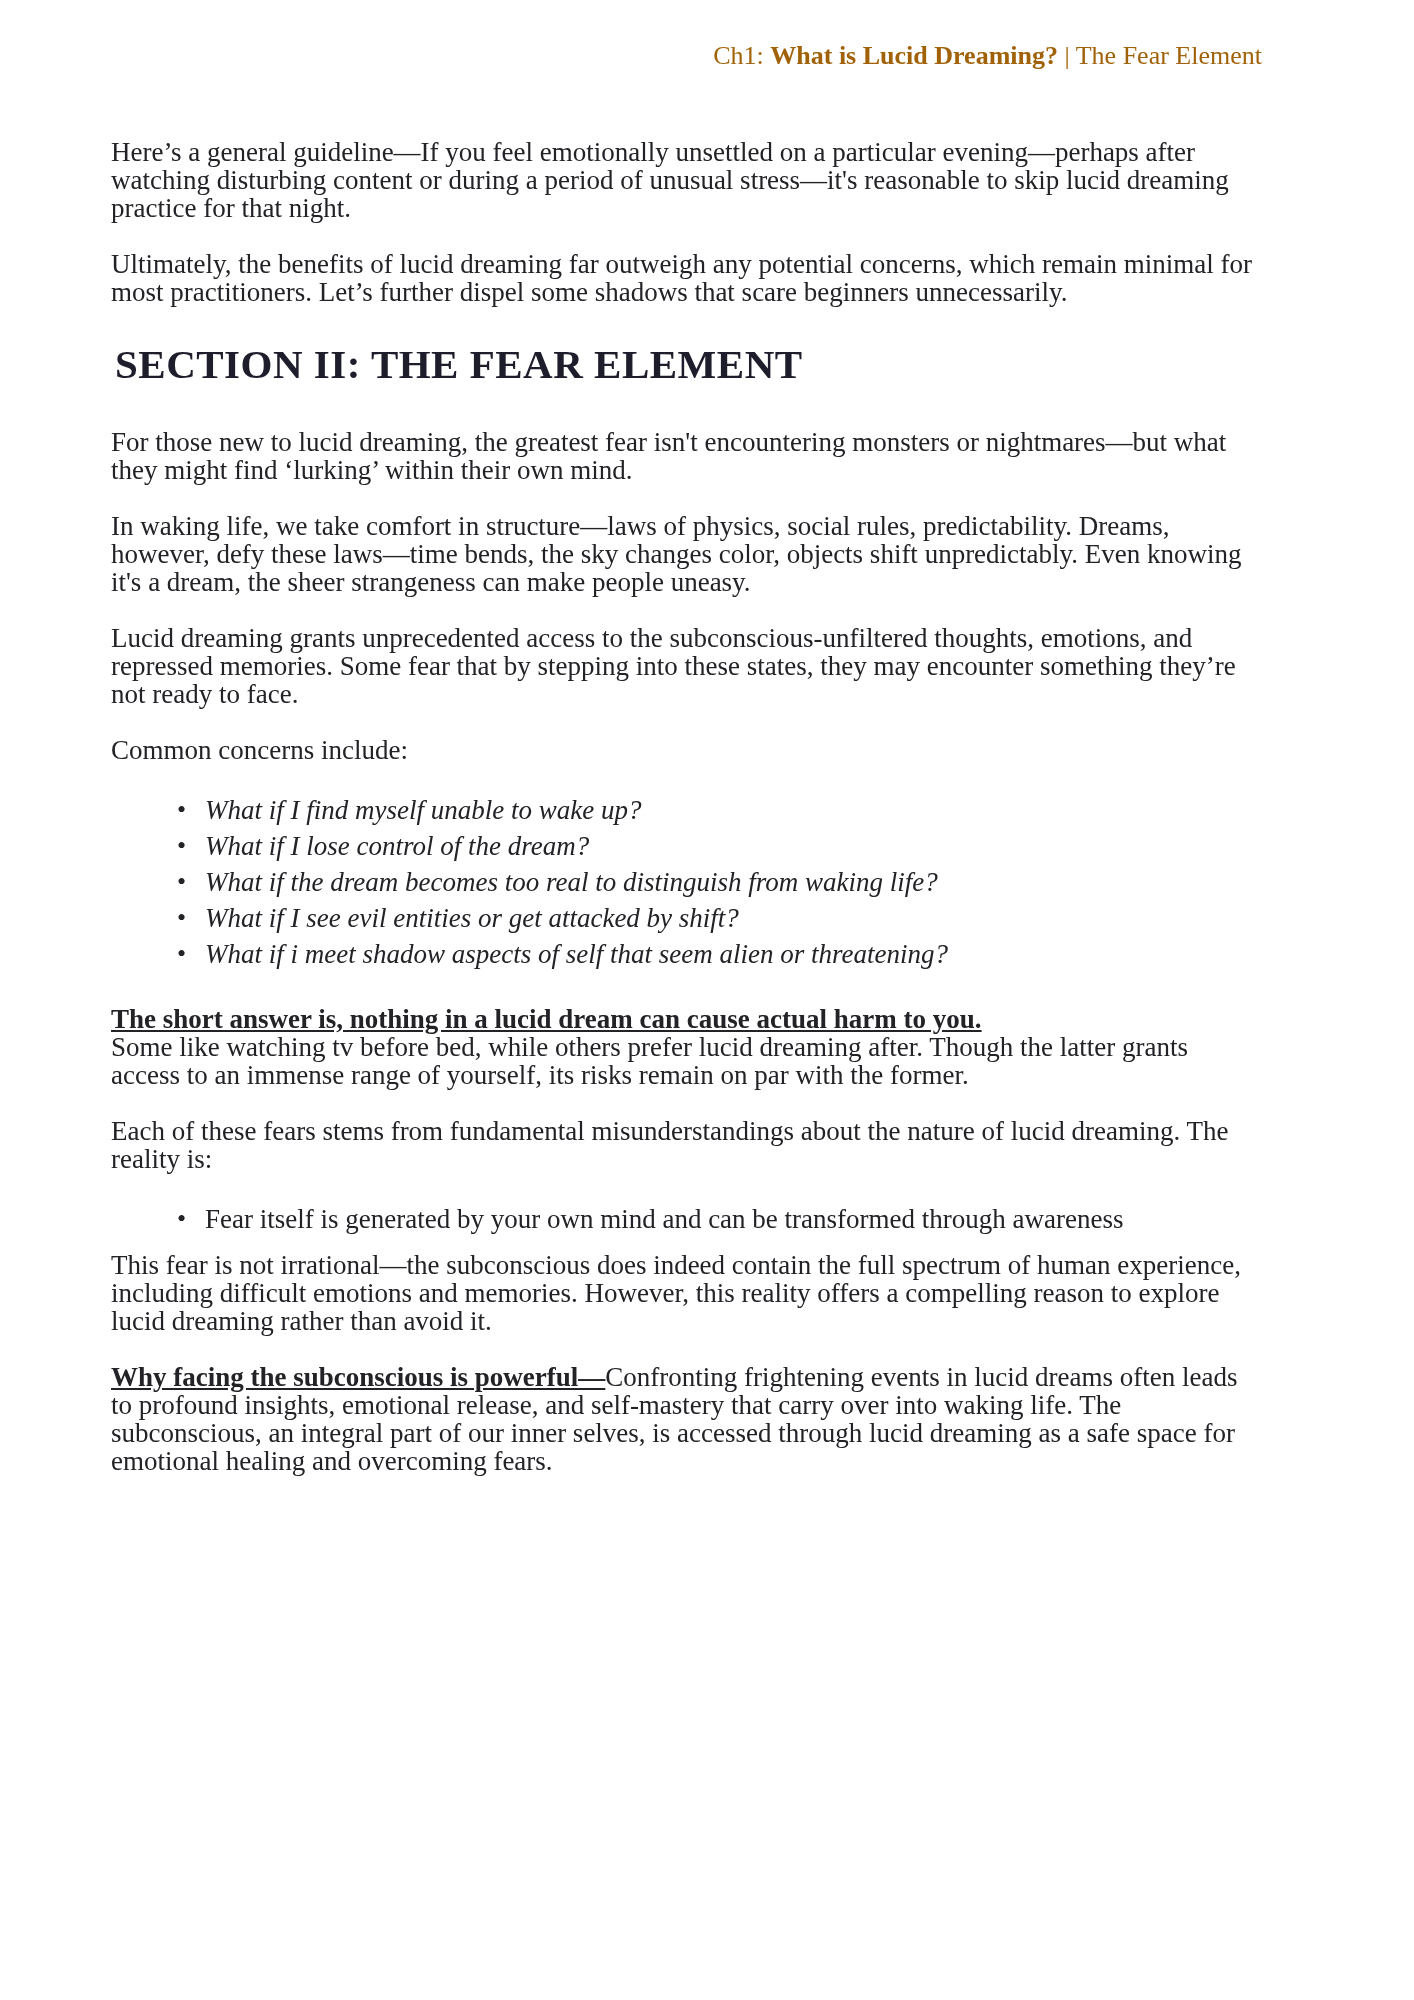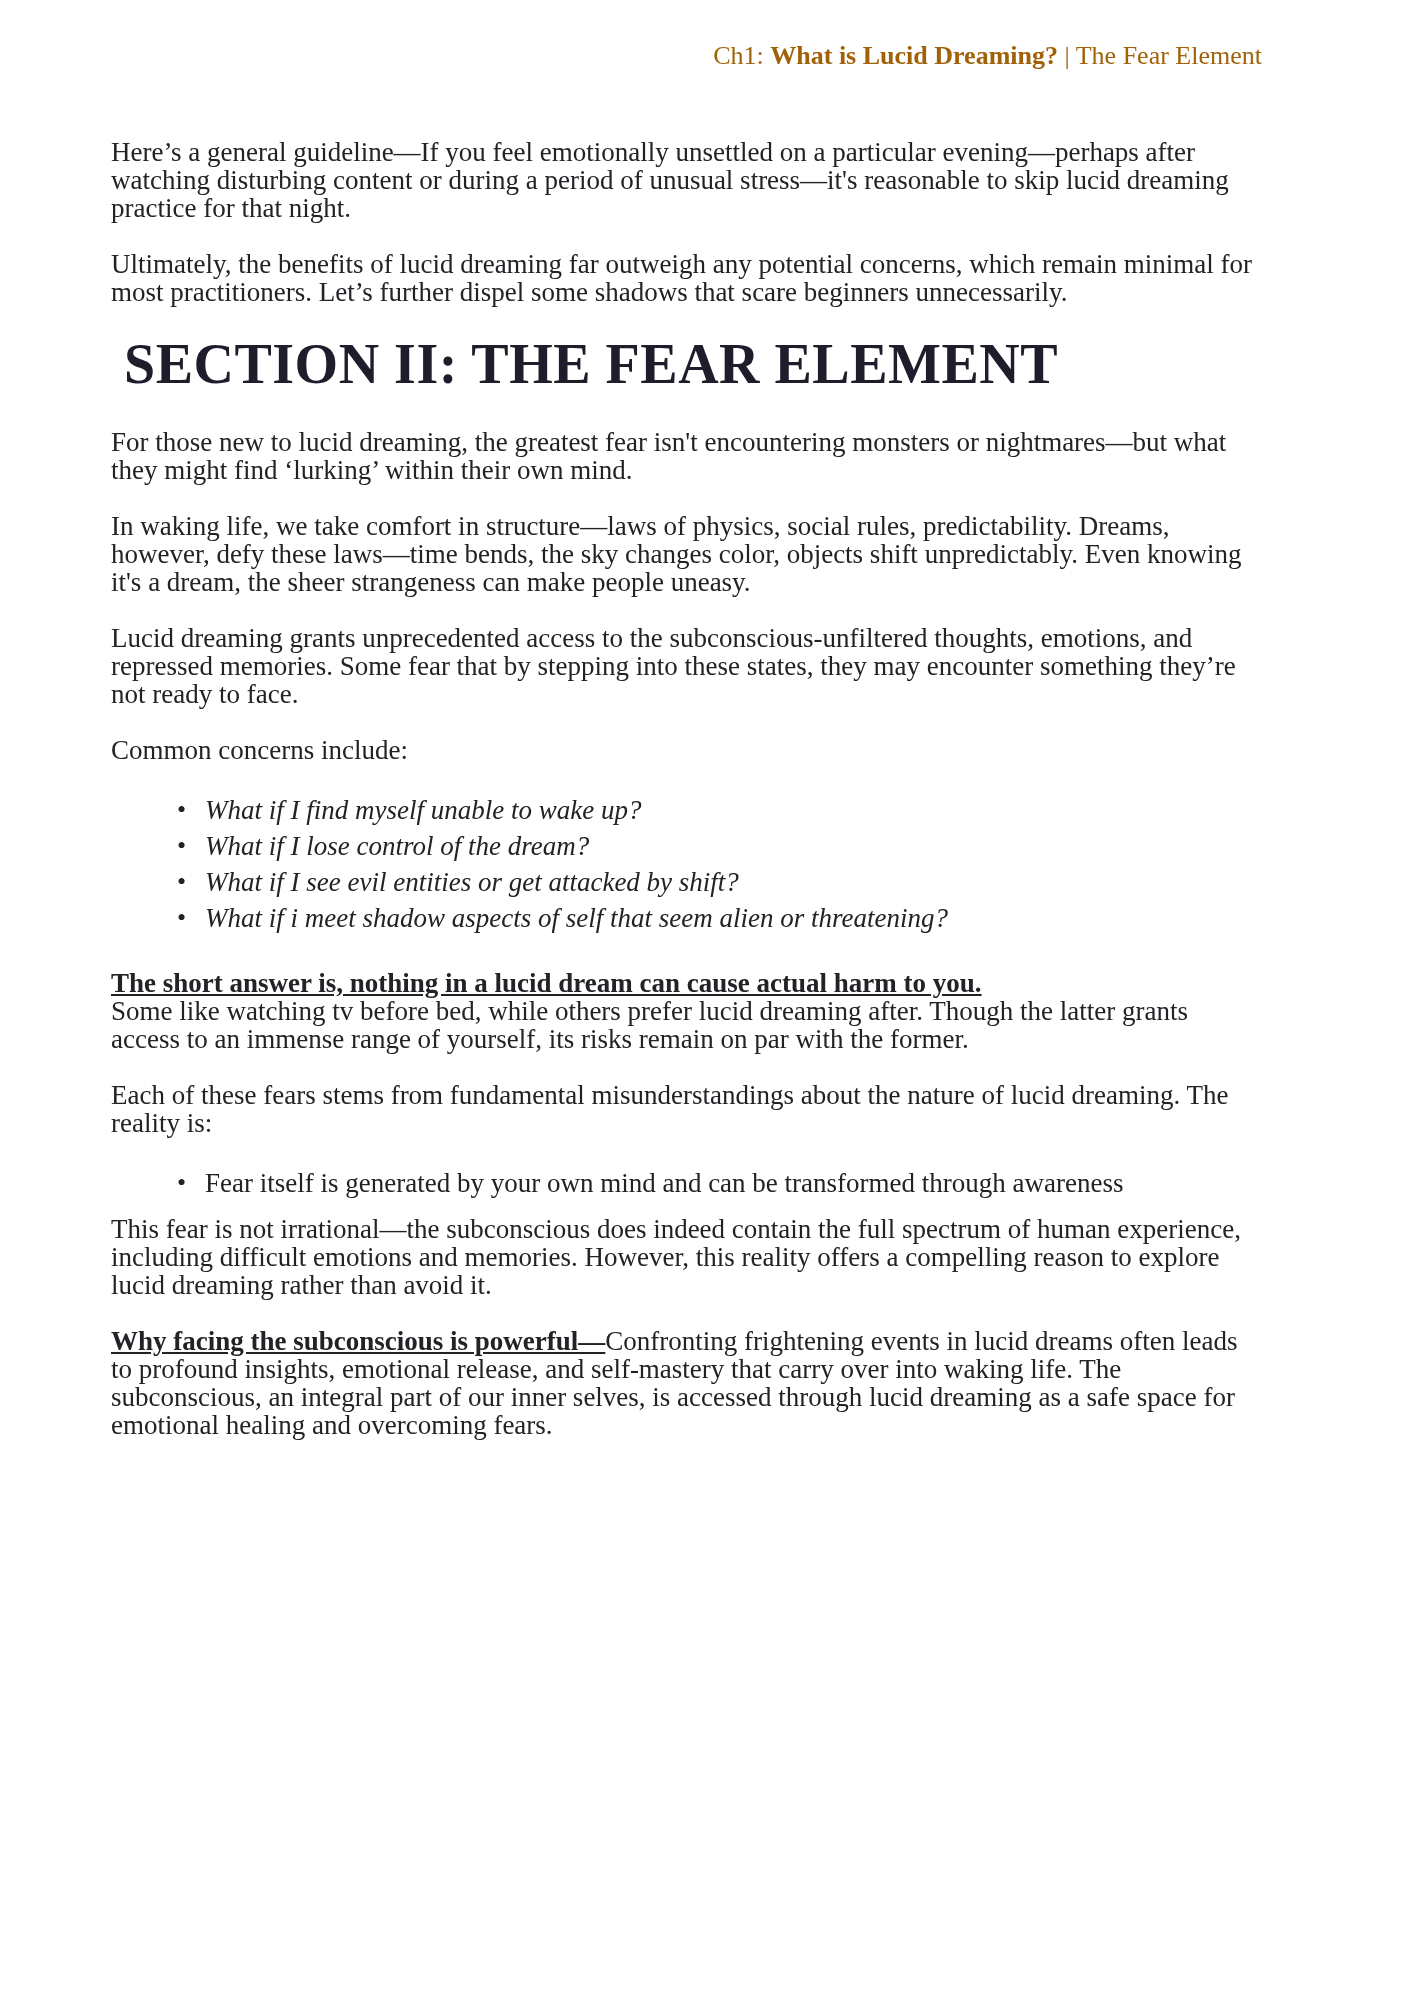--- a/index.html
+++ b/index.html
@@ -25,25 +25,25 @@
     white-space: nowrap;
   }
   .page-header .bold { font-weight: 700; }
   p {
     font-size: 27px;
     line-height: 28px;
     margin: 0 0 28px 0;
     text-align: left;
   }
   h2.section-heading {
-    font-size: 56px;
+    font-size: 41px;
     line-height: 60px;
     font-weight: 700;
     color: #1d1d2b;
-    margin: 20px 0 34px 13px;
+    margin: 20px 0 34px 4px;
     letter-spacing: 0.5px;
   }
   ul.bullet-list {
     list-style: none;
     margin: 9px 0 33px 0;
     padding: 0 0 0 64px;
   }
   ul.bullet-list.tight { margin-bottom: 14px; }
   ul.bullet-list li {
     position: relative;
@@ -79,20 +79,21 @@
 
 <p>In waking life, we take comfort in structure—laws of physics, social rules, predictability. Dreams, however, defy these laws—time bends, the sky changes color, objects shift unpredictably. Even knowing it's a dream, the sheer strangeness can make people uneasy.</p>
 
 <p>Lucid dreaming grants unprecedented access to the subconscious-unfiltered thoughts, emotions, and repressed memories. Some fear that by stepping into these states, they may encounter something they’re not ready to face.</p>
 
 <p>Common concerns include:</p>
 
 <ul class="bullet-list italic">
   <li>What if I find myself unable to wake up?</li>
   <li>What if I lose control of the dream?</li>
+  <li>What if the dream becomes too real to distinguish from waking life?</li>
   <li>What if I see evil entities or get attacked by shift?</li>
   <li>What if i meet shadow aspects of self that seem alien or threatening?</li>
 </ul>
 
 <p><strong class="lead-bold">The short answer is, nothing in a lucid dream can cause actual harm to you.</strong><br><span>Some like watching tv before bed, while others prefer lucid dreaming after. Though the latter grants access to an immense range of yourself, its risks remain on par with the former.</span></p>
 
 <p>Each of these fears stems from fundamental misunderstandings about the nature of lucid dreaming. The reality is:</p>
 
 <ul class="bullet-list tight">
   <li>Fear itself is generated by your own mind and can be transformed through awareness</li>

